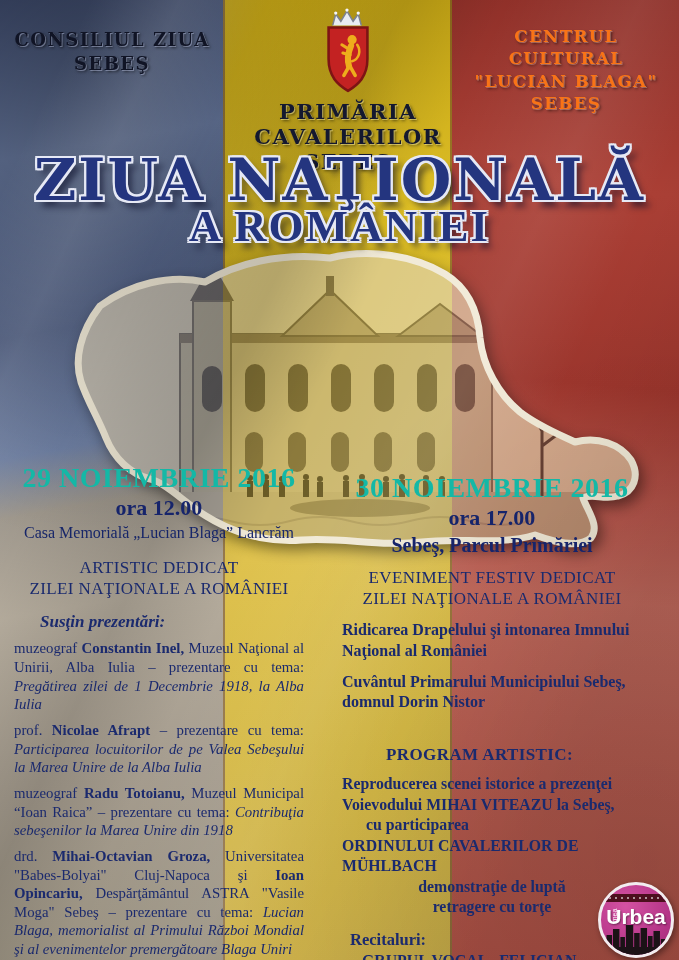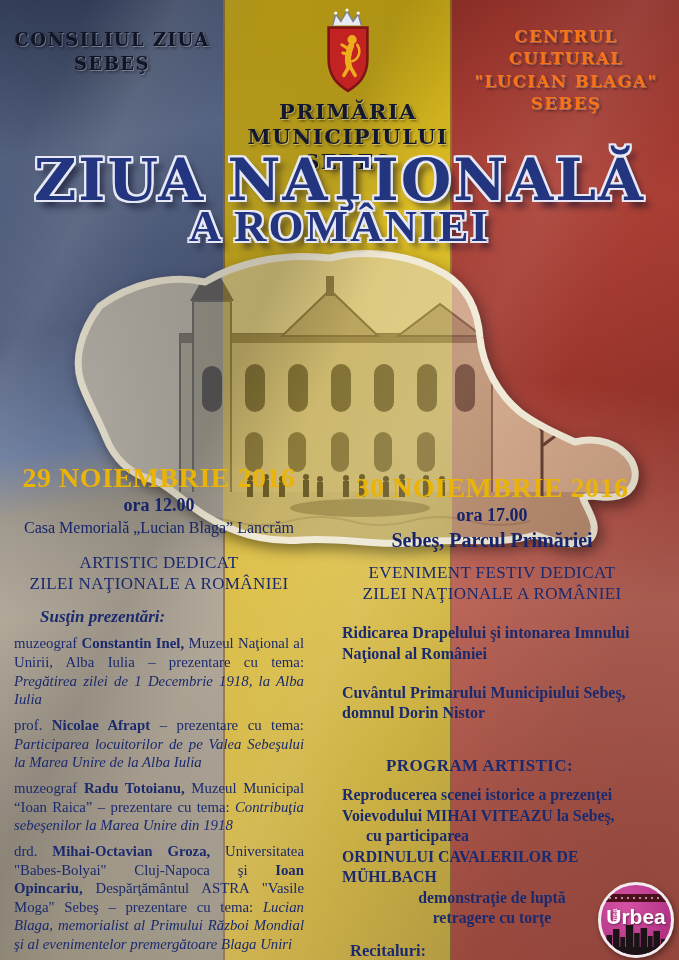--- a/index.html
+++ b/index.html
@@ -42,31 +42,31 @@
       6px 7px 6px rgba(8,10,36,.55);}
   .title-1{top:146px;font-size:58px;}
   .title-2{top:200px;font-size:45px;font-family:Liberation Serif, serif;}
   
   .map{position:absolute;left:30px;top:246px;width:618px;height:308px;
        filter:drop-shadow(4px 6px 7px rgba(0,0,0,.45));}
   
   .col{position:absolute;}
   .col-left{left:14px;top:462px;width:290px;}
   .col-right{left:342px;top:472px;width:300px;}
-  .date{font-size:28px;font-weight:bold;text-align:center;color:#eab308;letter-spacing:.5px;}
-  .time{font-size:18px;font-weight:bold;text-align:center;color:#16246b;margin-top:1px;}
+  .date{font-size:28px;font-weight:bold;text-align:center;color:#14b8a6;letter-spacing:.5px;}
+  .time{font-size:22px;font-weight:bold;text-align:center;color:#16246b;margin-top:1px;}
   .venue-l{font-size:16px;text-align:center;color:#172669;margin-top:3px;}
   .venue-r{font-size:20px;font-weight:bold;text-align:center;color:#16246b;margin-top:3px;}
   .event-line{font-size:17px;text-align:center;color:#1a2a6e;letter-spacing:.4px;line-height:1.22;}
   .event-wrap-l{margin-top:16px;} .event-wrap-r{margin-top:11px;}
   .presenters-heading{font-size:17px;font-weight:bold;font-style:italic;margin:13px 0 2px 26px;}
   .pres{font-size:14.8px;line-height:1.26;text-align:justify;margin:7px 0 0 0;color:#1b2a6e;}
   .pres .name{font-weight:bold;}
   .pres .theme{font-style:italic;}
-  .item{font-size:16px;font-weight:bold;line-height:1.26;margin:19px 0 0 0;color:#1a2a6e;}
+  .item{font-size:16px;font-weight:bold;line-height:1.26;margin:11px 0 0 0;color:#1a2a6e;}
   .program-heading{font-size:17px;font-weight:bold;letter-spacing:.4px;margin:33px 0 9px 44px;}
   .pline{font-size:15.8px;font-weight:bold;line-height:1.3;color:#1a2a6e;}
   .pl-indent{padding-left:24px;}
   .pl-center{text-align:center;}
   .recitals-heading{font-size:16.5px;font-weight:bold;margin:12px 0 1px 8px;}
   .recital{font-size:15.8px;font-weight:bold;line-height:1.3;padding-left:20px;color:#1a2a6e;}
   
   .urbea{position:absolute;left:598px;top:882px;width:76px;height:76px;border-radius:50%;
     background:radial-gradient(circle at 35% 30%,#d452a3,#b23385 70%,#992a72);
     border:3px solid #f2ecef;box-sizing:border-box;overflow:hidden;
@@ -191,21 +191,21 @@
       <circle cx="34" cy="31" r="4.5" fill="#eead1c" stroke="none"></circle>
       <path d="M33,37 C30,44 29,51 31,57" stroke-width="6"></path>
       <path d="M31,57 L26,66 M32,57 L37,66" stroke-width="3.5"></path>
       <path d="M32,41 L24,36 M32,46 L25,44" stroke-width="3"></path>
       <path d="M34,52 C41,50 43,42 39,36" stroke-width="2.5"></path>
     </g>
   </svg>
 
   <div class="org org-center">
     <div>PRIMĂRIA</div>
-    <div>MUNICIPIULUI</div>
+    <div>CAVALERILOR</div>
     <div>SEBEŞ</div>
   </div>
 
   <div class="title title-1">ZIUA NAŢIONALĂ</div>
   <div class="title title-2">A ROMÂNIEI</div>
 
   <div class="col col-left">
     <div class="date">29 NOIEMBRIE 2016</div>
     <div class="time">ora 12.00</div>
     <div class="venue-l">Casa Memorială „Lucian Blaga”  Lancrăm</div>

